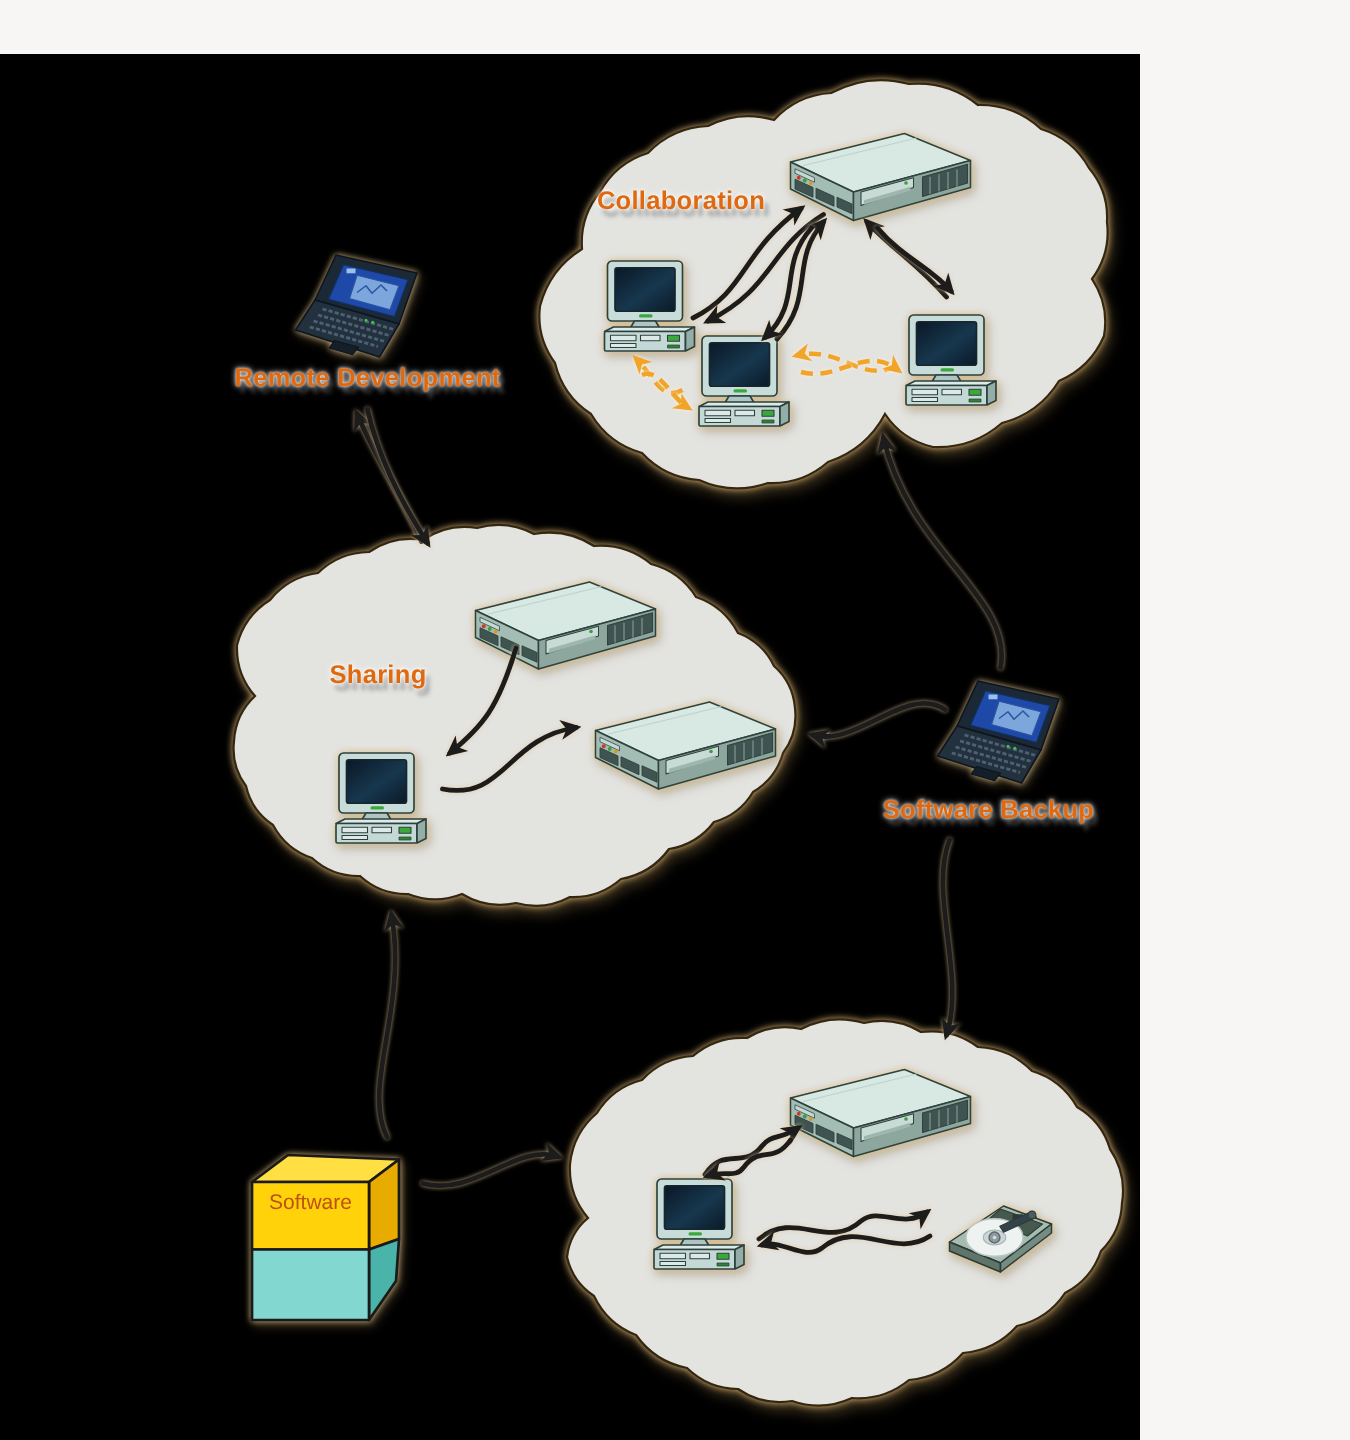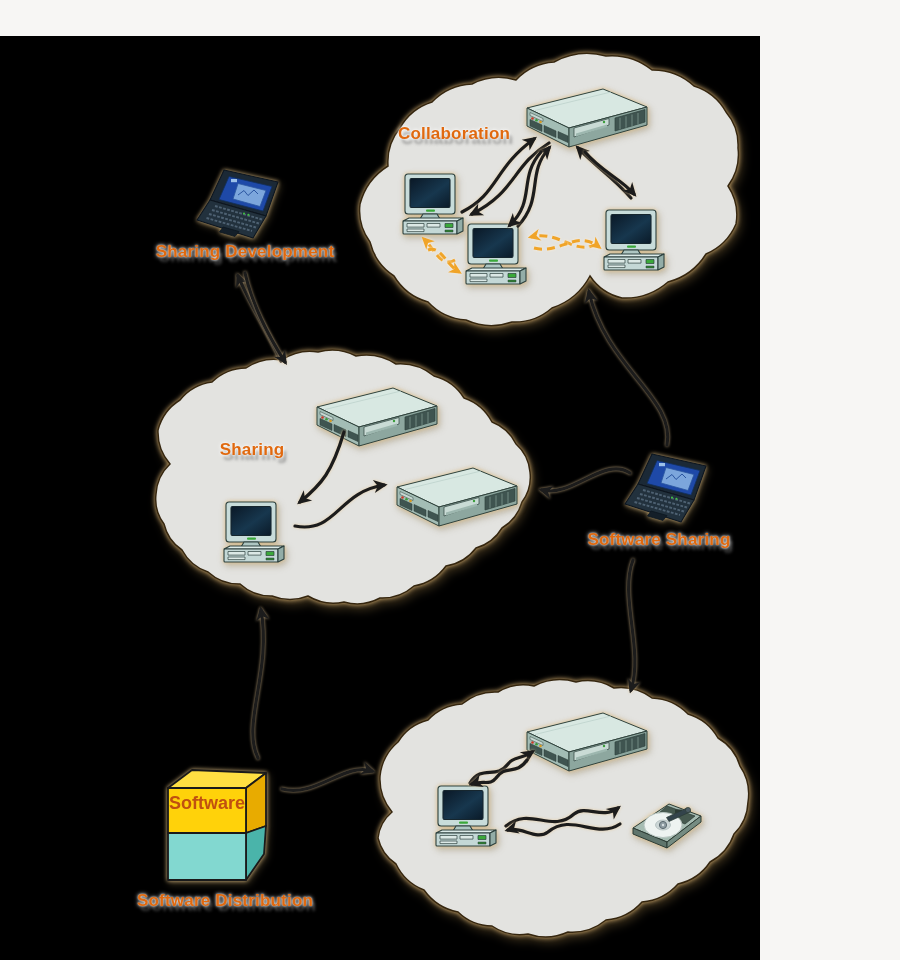--- a/index.html
+++ b/index.html
@@ -10,21 +10,21 @@
          filter:drop-shadow(0 0 2.5px rgba(225,185,120,.95)) drop-shadow(3px 5px 4px rgba(130,105,60,.40));}
   .machine{filter:drop-shadow(0 0 2px rgba(230,195,135,.9)) drop-shadow(2px 3px 3px rgba(130,110,70,.38));}
   .arrow{stroke:#1c1c1c;stroke-width:3.2;fill:none;stroke-linecap:round;
          filter:drop-shadow(0 0 1.5px rgba(230,200,150,.8));}
   .arrow-dashed{stroke:#f0a428;stroke-width:3;fill:none;stroke-dasharray:8 5;stroke-linecap:butt;
          filter:drop-shadow(0 0 1.5px rgba(255,240,215,.9));}
   .lbl{position:absolute;transform:translateX(-50%);white-space:nowrap;
        font-weight:bold;font-size:17px;letter-spacing:.2px;color:#e0690f;
        text-shadow:0 0 2px #fff,0 0 4px rgba(255,255,255,.95),3px 5px 3px rgba(105,105,105,.6);}
   .lbl-box{position:absolute;transform:translateX(-50%);white-space:nowrap;
-       font-weight:700;font-size:18px;color:#c05010;}
+       font-weight:400;font-size:14px;color:#c05010;}
 </style>
 </head>
 <body>
 
 <div id="stage">
 
 <svg id="diagram-svg" width="900" height="960" viewBox="0 0 900 960">
   <defs>
     <linearGradient id="g-screen" x1="0" y1="0" x2="1" y2="1">
       <stop offset="0" stop-color="#0a1826"></stop>
@@ -182,19 +182,18 @@
 
   <g>
     <path class="arrow-dashed" marker-end="url(#mk-o)" d="M455,224 C441,232 436,215 424,203"></path>
     <path class="arrow-dashed" marker-end="url(#mk-o)" d="M428,214 C440,209 446,228 459,236"></path>
     <path class="arrow-dashed" marker-end="url(#mk-o)" d="M597,208 C574,220 560,194 531,201"></path>
     <path class="arrow-dashed" marker-end="url(#mk-o)" d="M534,212 C560,219 576,193 599,211"></path>
   </g>
 </svg>
 
 <div class="lbl" style="left:454px;top:88px;">Collaboration</div>
-<div class="lbl" style="left:245px;top:206px;">Sharing Development</div>
+<div class="lbl" style="left:245px;top:206px;">Remote Development</div>
 <div class="lbl" style="left:252px;top:404px;">Sharing</div>
-<div class="lbl" style="left:659px;top:494px;">Software Sharing</div>
-<div class="lbl" style="left:225px;top:855px;">Software Distribution</div>
+<div class="lbl" style="left:659px;top:494px;">Software Backup</div>
 <div class="lbl-box" style="left:207px;top:757px;">Software</div>
 
 </div>
 
 </body></html>

